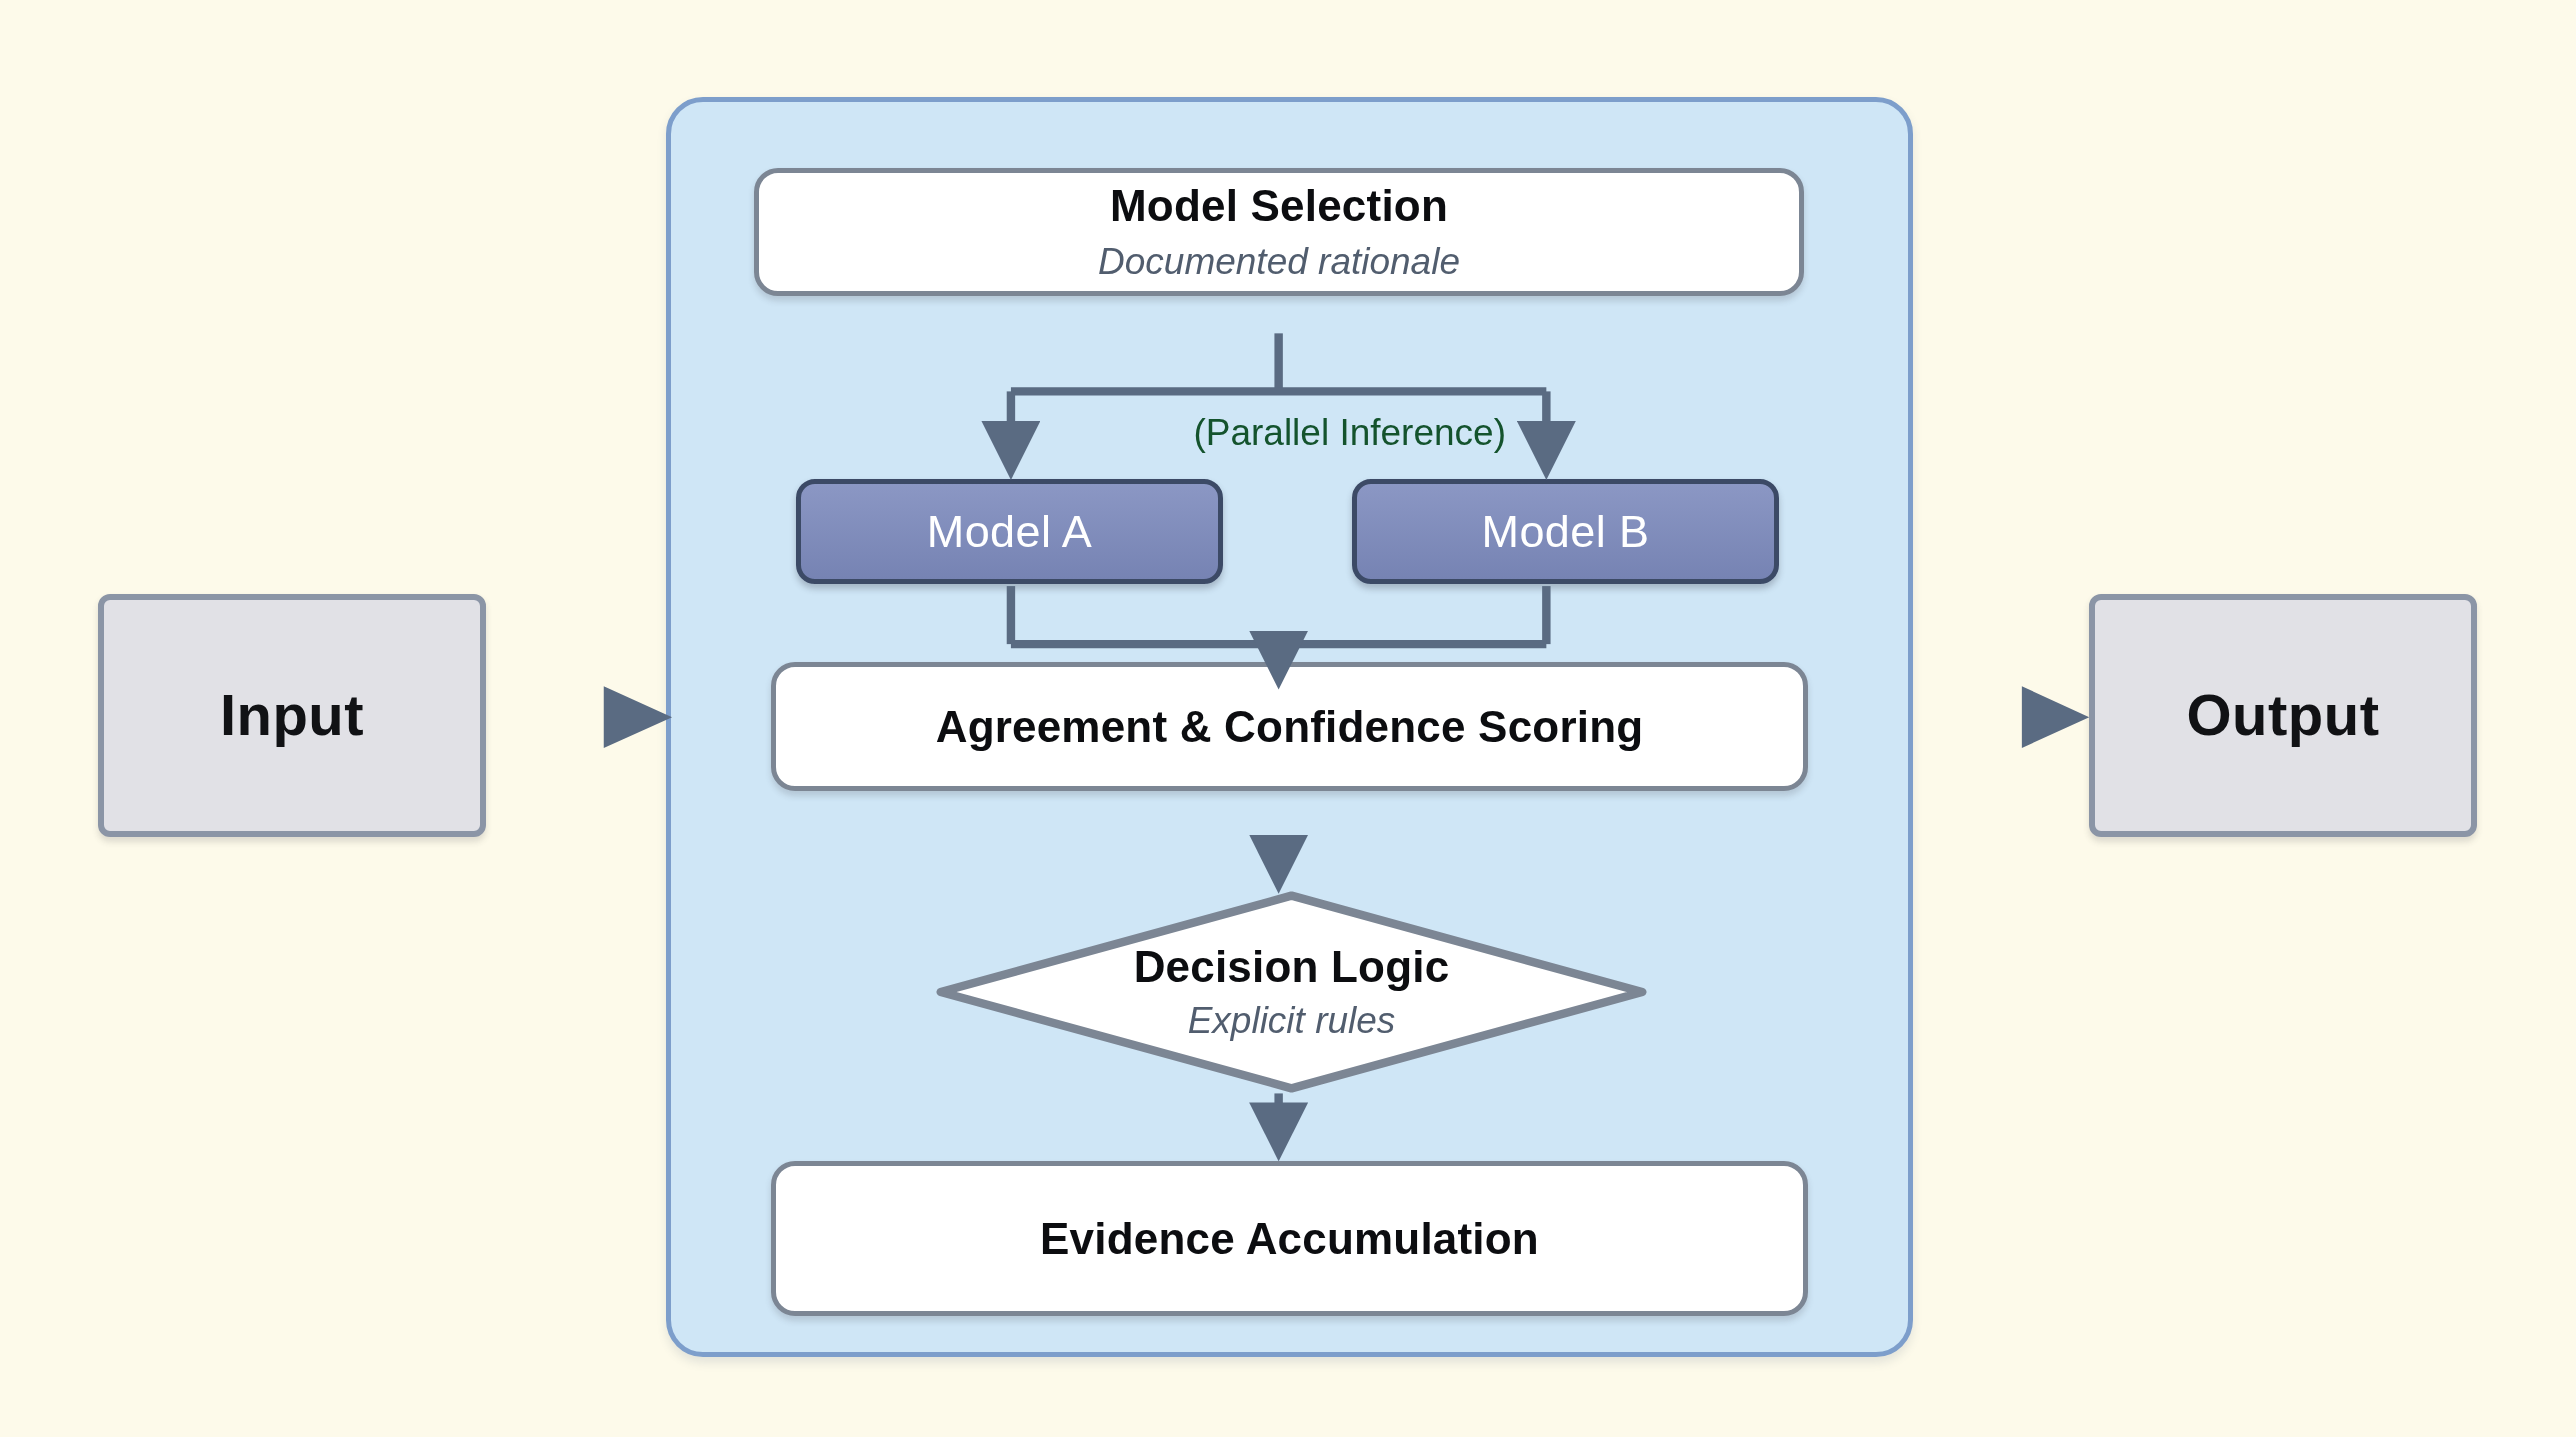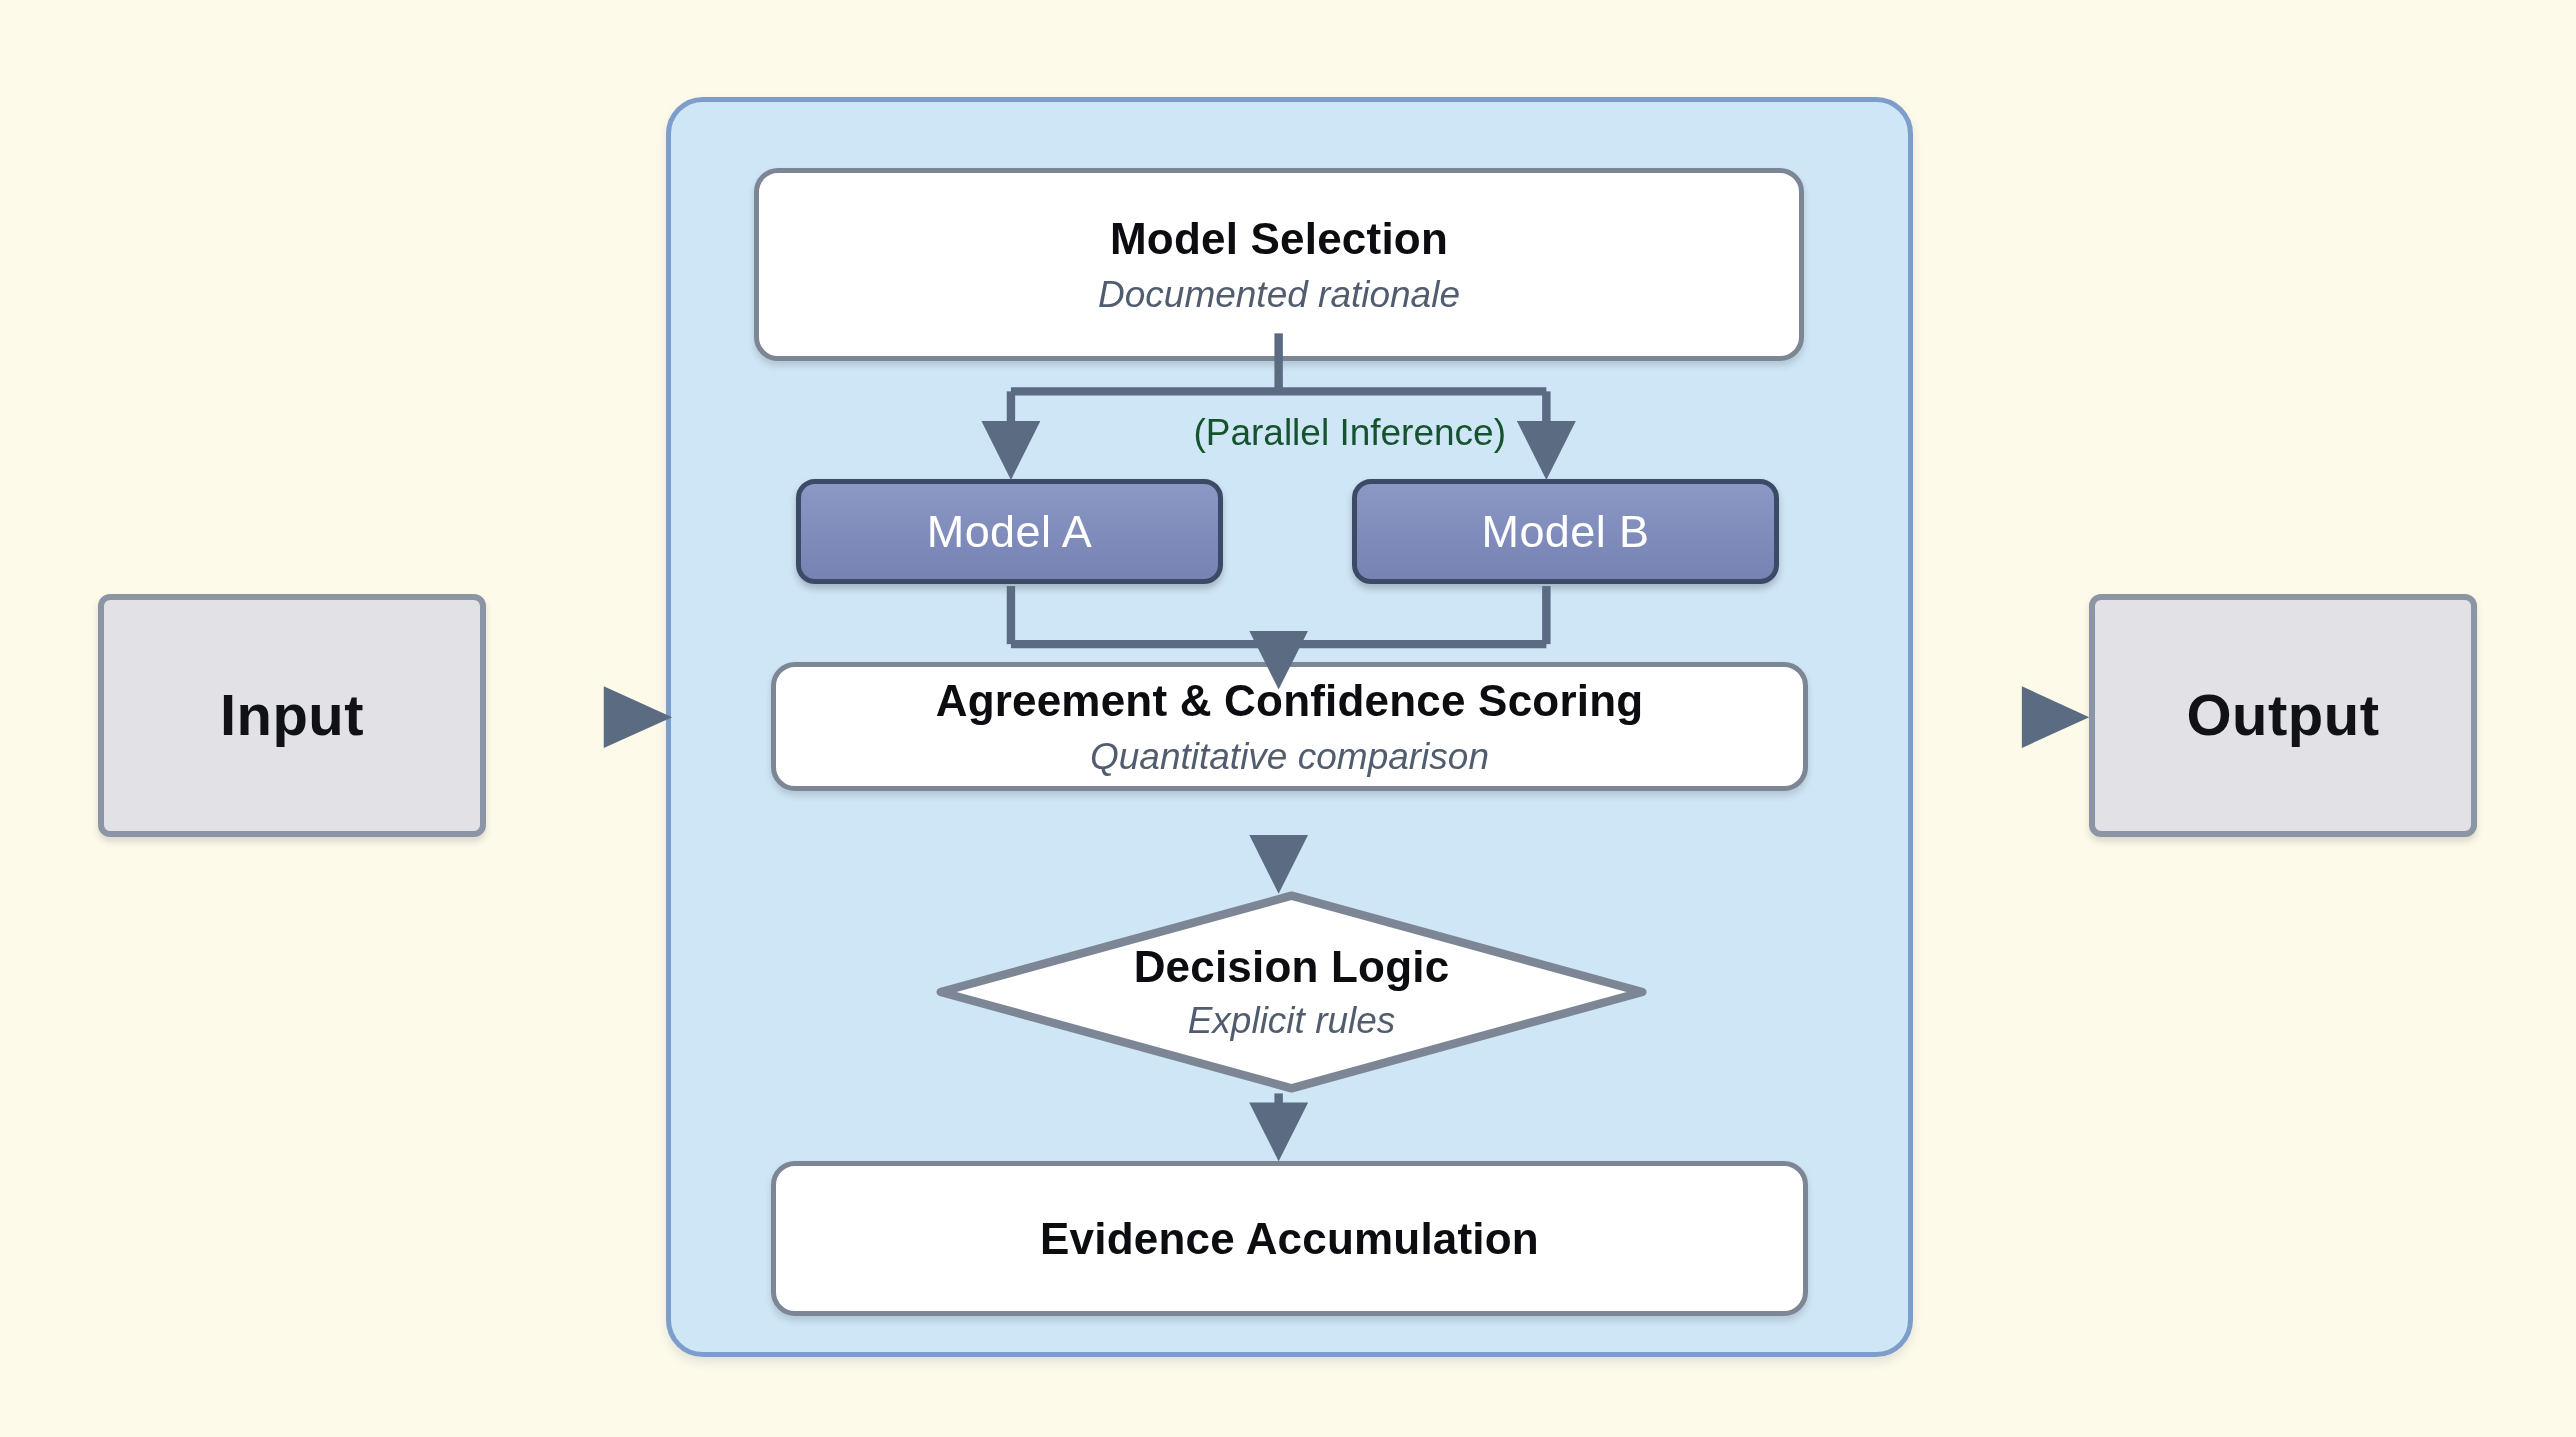--- a/index.html
+++ b/index.html
@@ -139,38 +139,37 @@
   <div class="node io-box" id="input-box" style="left:98px; top:594px; width:388px; height:243px;">
     <div class="io-label">Input</div>
   </div>
 
   <div class="node io-box" id="output-box" style="left:2089px; top:594px; width:388px; height:243px;">
     <div class="io-label">Output</div>
   </div>
 
   <div id="container"></div>
 
-  <div class="node stage-box" id="stage-model-selection" style="left:754px; top:168px; width:1050px; height:193px;">
+  <div class="node stage-box" id="stage-model-selection" style="left:754px; top:168px; width:1050px; height:128px;">
     <div class="stage-title">Model Selection</div>
     <div class="stage-sub">Documented rationale</div>
   </div>
 
   <div class="node model-box" id="model-a" style="left:796px; top:479px; width:427px; height:105px;text-align:right;">
     <div class="model-label">Model A</div>
   </div>
 
   <div class="node model-box" id="model-b" style="left:1352px; top:479px; width:427px; height:105px;">
     <div class="model-label">Model B</div>
   </div>
 
   <div class="edge-label" id="parallel-label" style="left:1075px; top:412px; width:431px;">(Parallel Inference)</div>
 
   <div class="node stage-box" id="stage-agreement" style="left:771px; top:662px; width:1037px; height:129px;">
     <div class="stage-title">Agreement &amp; Confidence Scoring</div>
-    <div class="stage-sub">Quantitative comparison</div>
   </div>
 
   <div id="decision-wrap">
     <svg viewBox="0 0 760 216" preserveAspectRatio="none">
       <polygon points="380,5 755,108 380,211 5,108" fill="#ffffff" stroke="#7c8694" stroke-width="9" stroke-linejoin="round"></polygon>
     </svg>
     <div id="decision-text">
       <div class="stage-title">Decision Logic</div>
       <div class="stage-sub">Explicit rules</div>
     </div>

